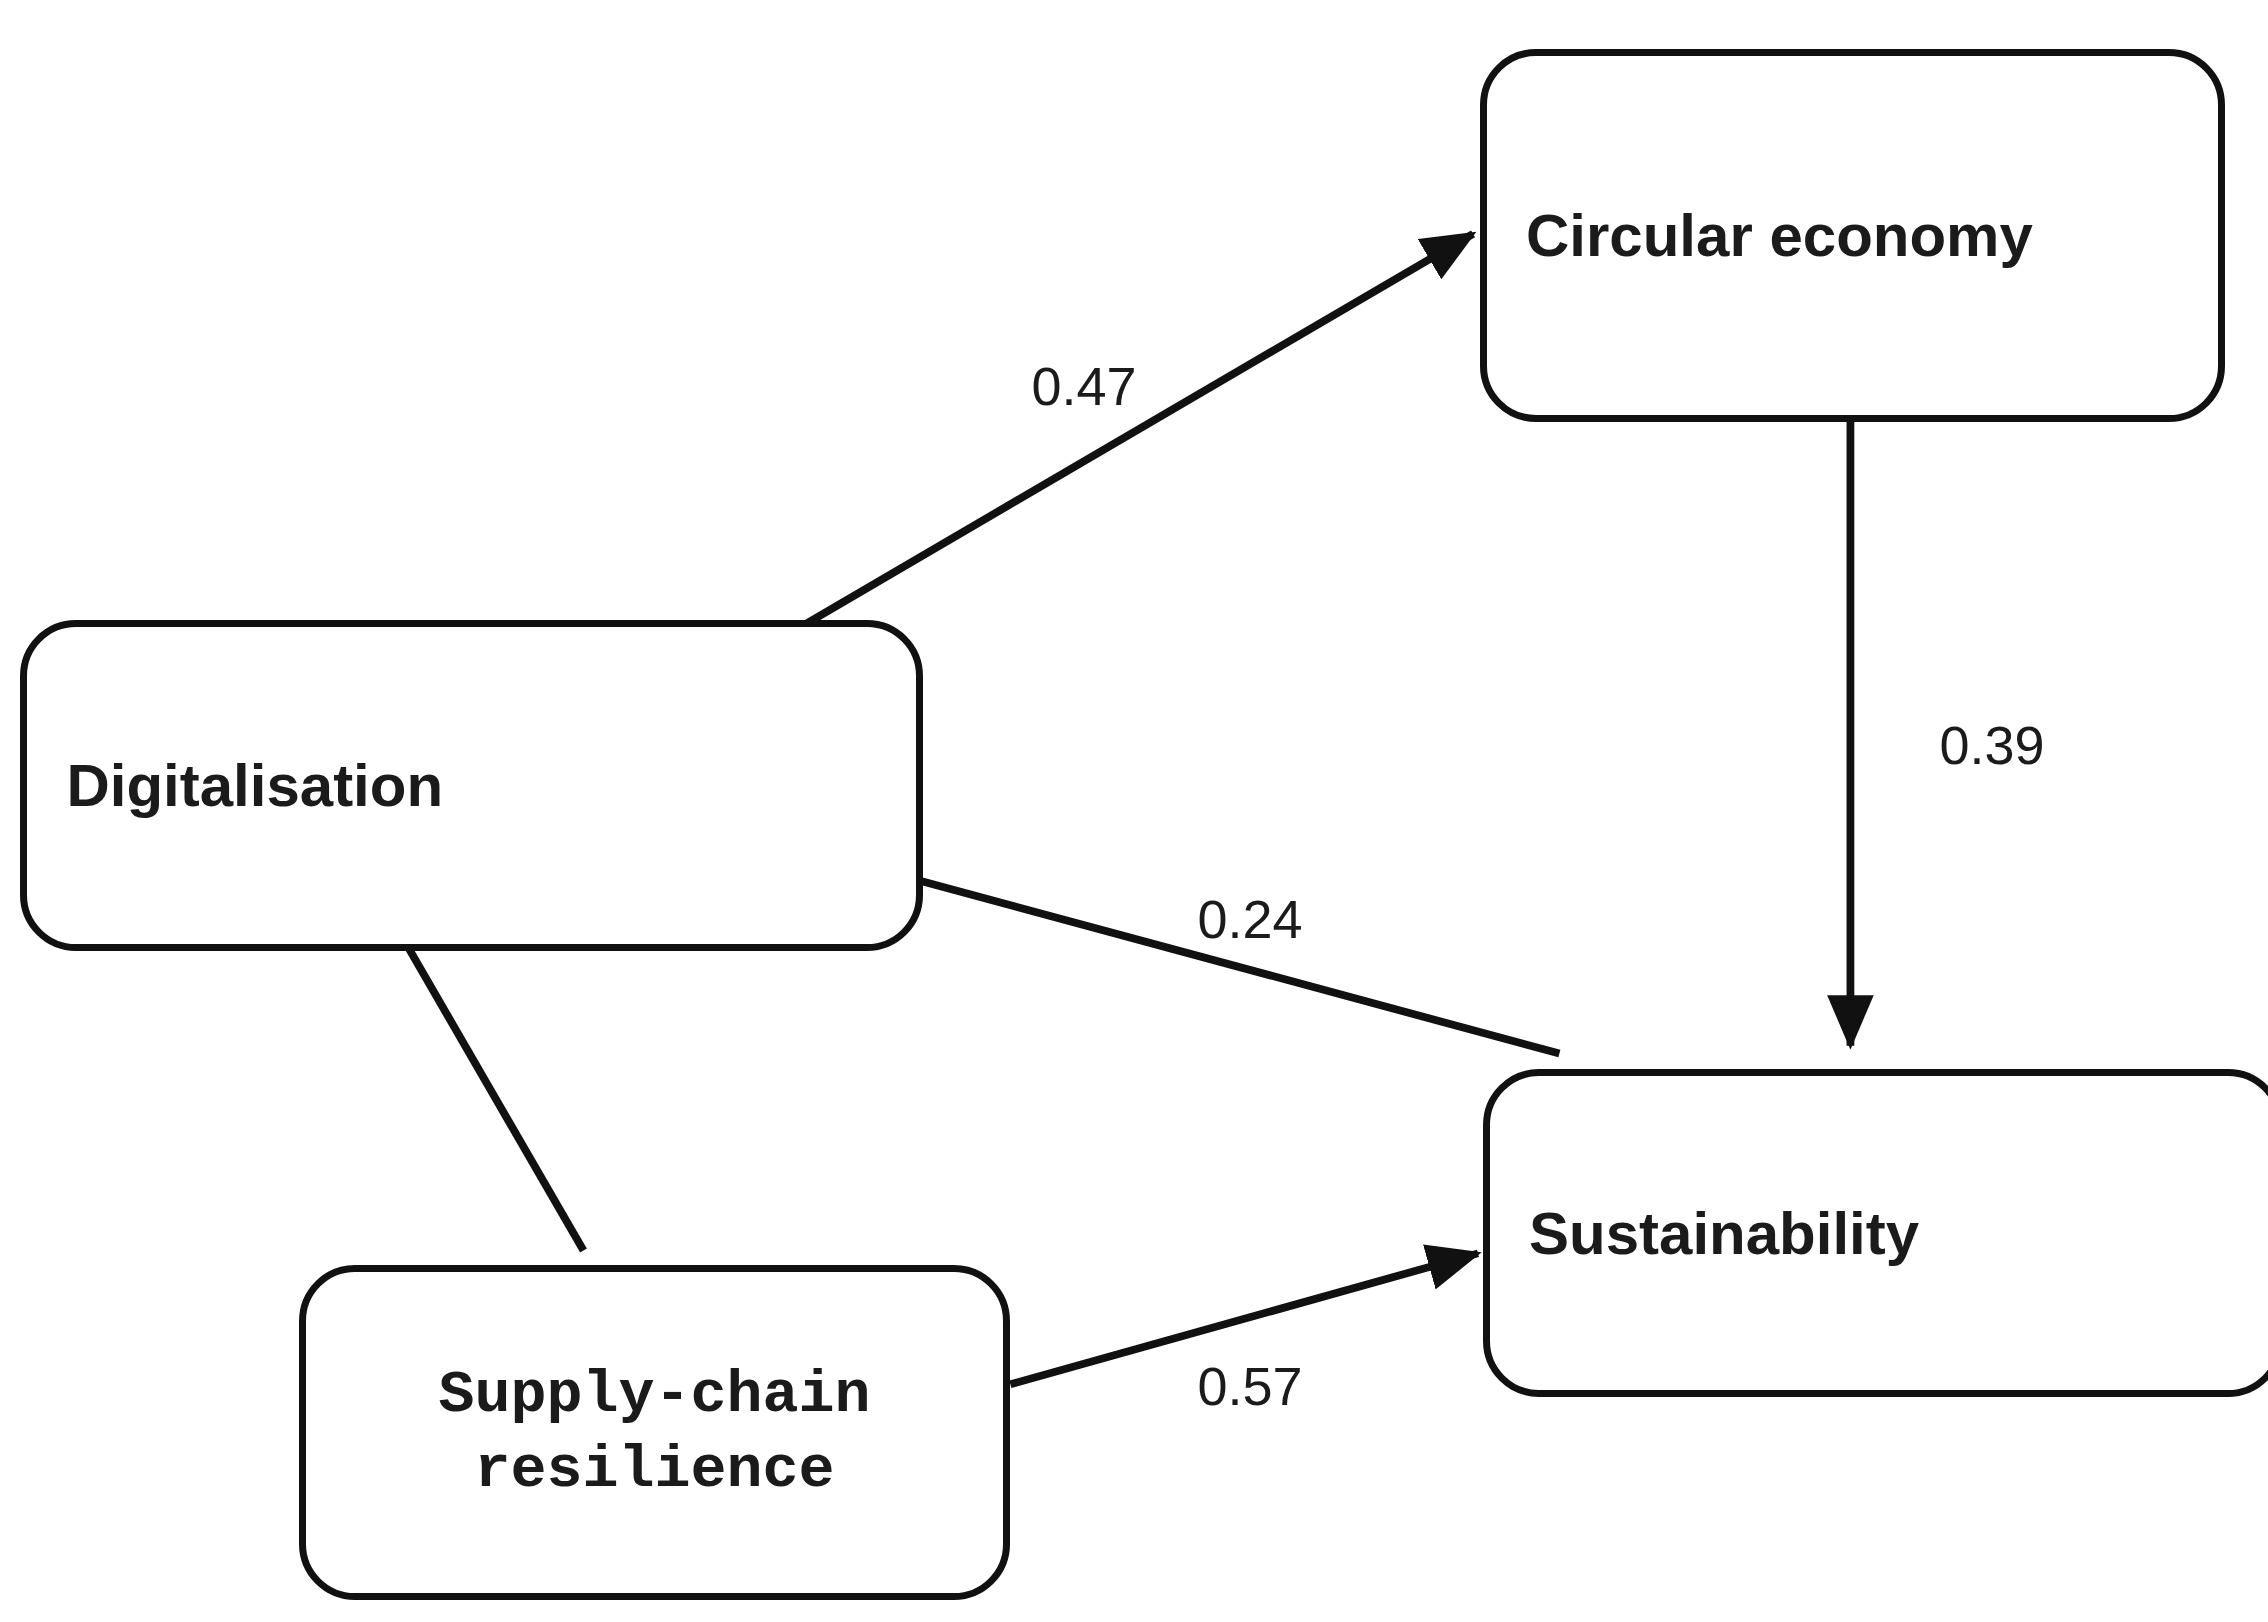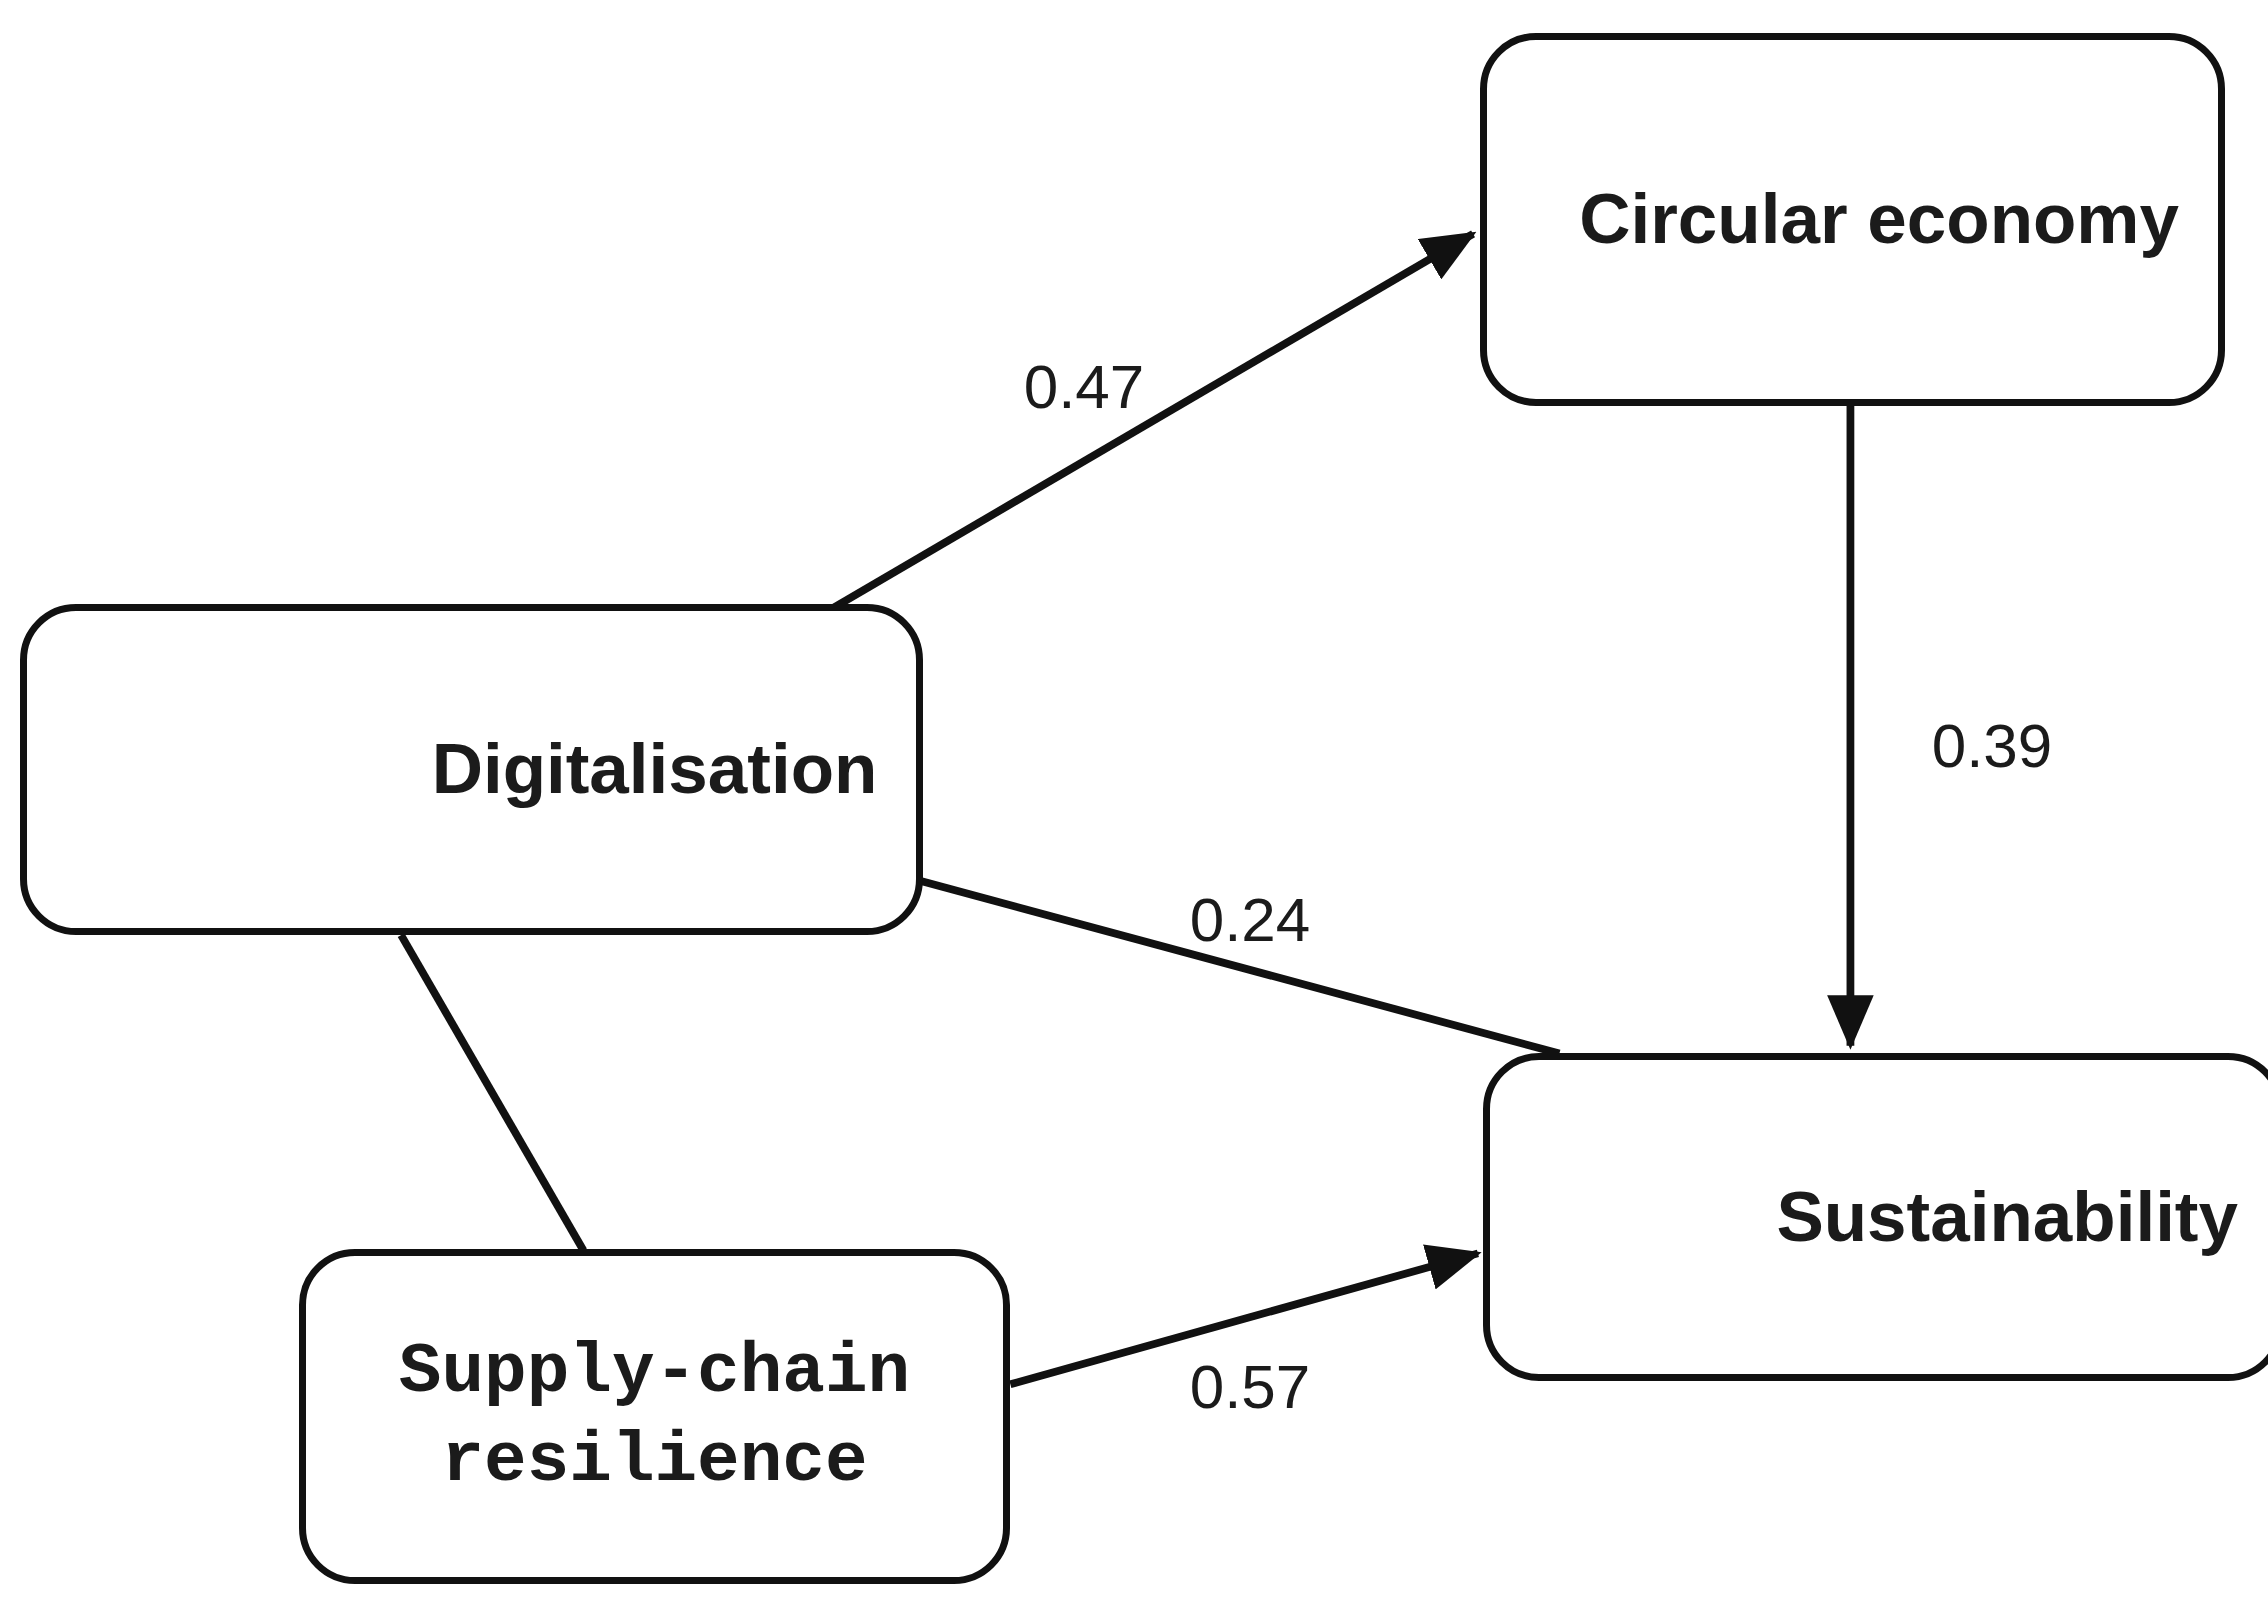--- a/index.html
+++ b/index.html
@@ -33,39 +33,40 @@
   }
   .arrow-fill { fill: var(--stroke); }
 
   .node {
     position: absolute;
     background: var(--bg);
     border: 7.8px solid var(--stroke);
     border-radius: 56px;
     display: flex;
     align-items: center;
-    justify-content: flex-end;
+    justify-content: flex-start;
     text-align: center;
     color: var(--text);
     font-weight: bold;
-    font-size: 71px;
+    font-size: 60px;
     line-height: 1.25;
     padding: 0 39px;
+    margin-top: 16px;
   }
 
   .node-digitalisation        { left: 20.4px;   top: 604px;  width: 903px; height: 331px; }
   .node-circular-economy      { left: 1480px; top: 33px;   width: 745px; height: 373px; }
   .node-sustainability        { left: 1483px; top: 1053px; width: 801px; height: 328px; }
   .node-supply-chain          { left: 299px;  top: 1249px; width: 711px; height: 335px; font-family: Liberation Mono, monospace; }
 
   .edge-label {
     position: absolute;
     transform: translate(-50%, -50%);
     color: var(--text);
-    font-size: 62px;
+    font-size: 54px;
     font-weight: 400;
     white-space: nowrap;
   }
   .label-047 { left: 1084px; top: 386px; }
   .label-039 { left: 1992px; top: 745px; }
   .label-041 { left: 1250px; top: 919px; }
   .label-065 { left: 1250px; top: 1386px; }
 </style>
 </head>
 <body>

